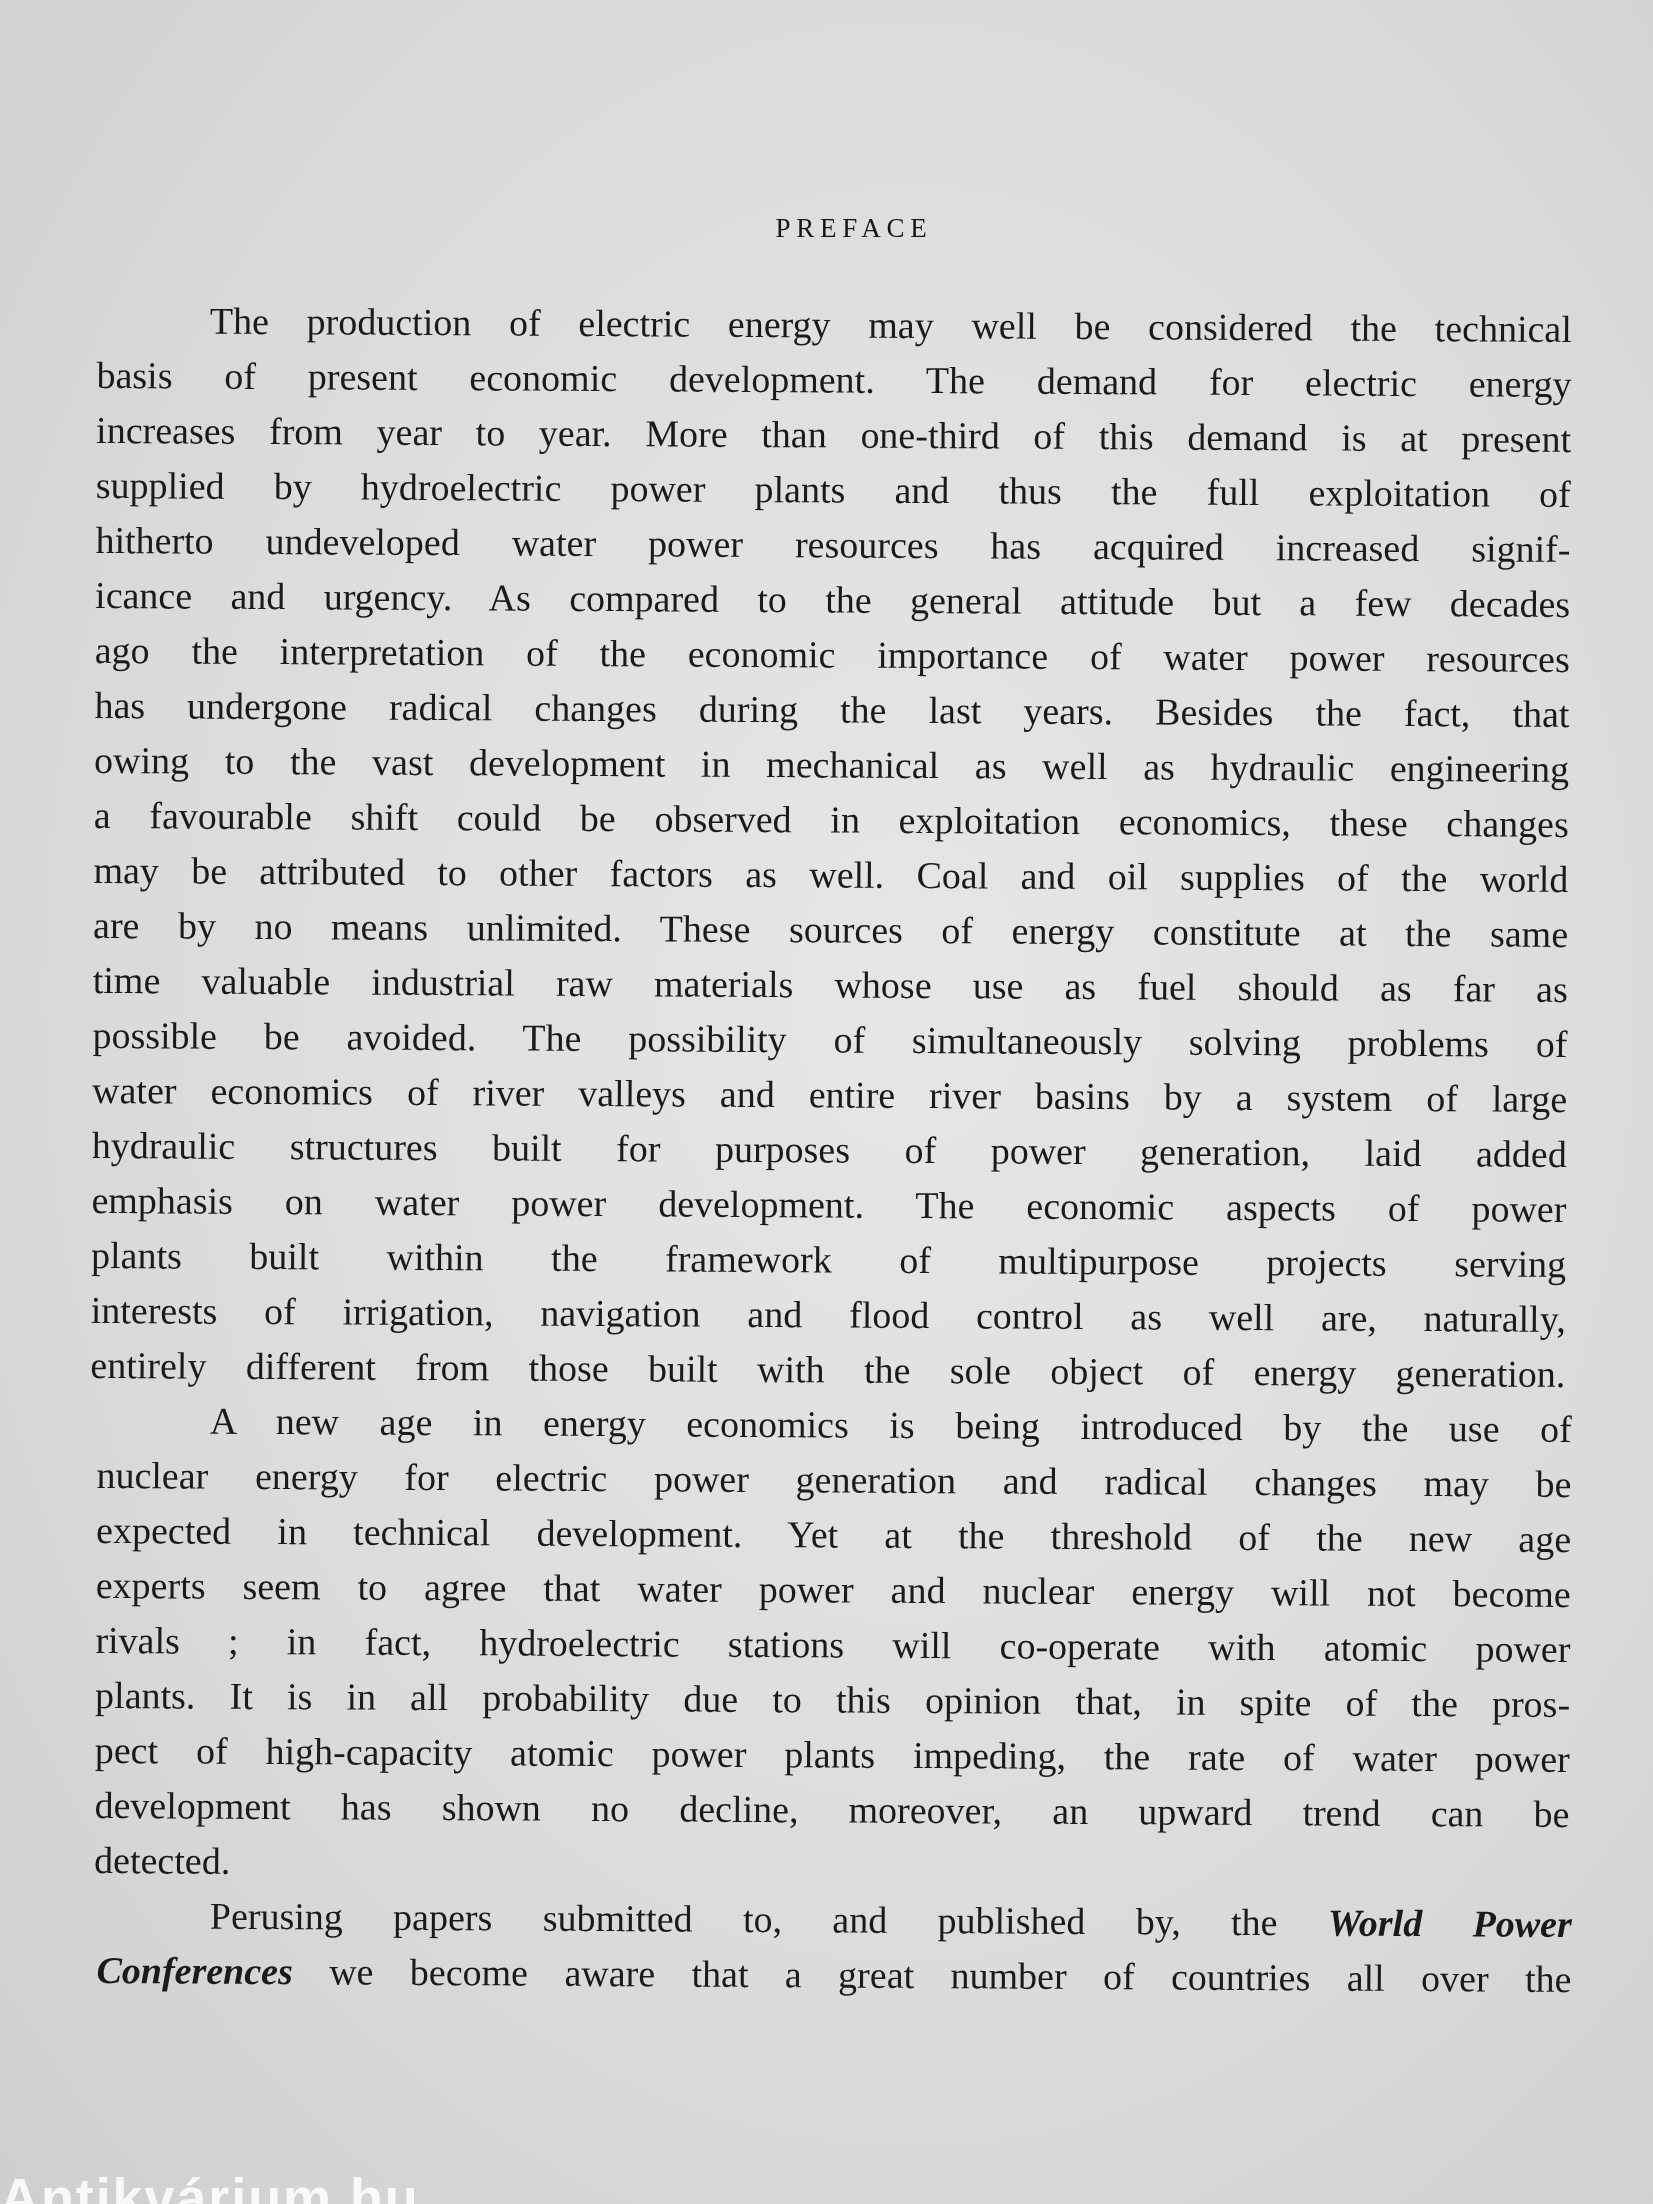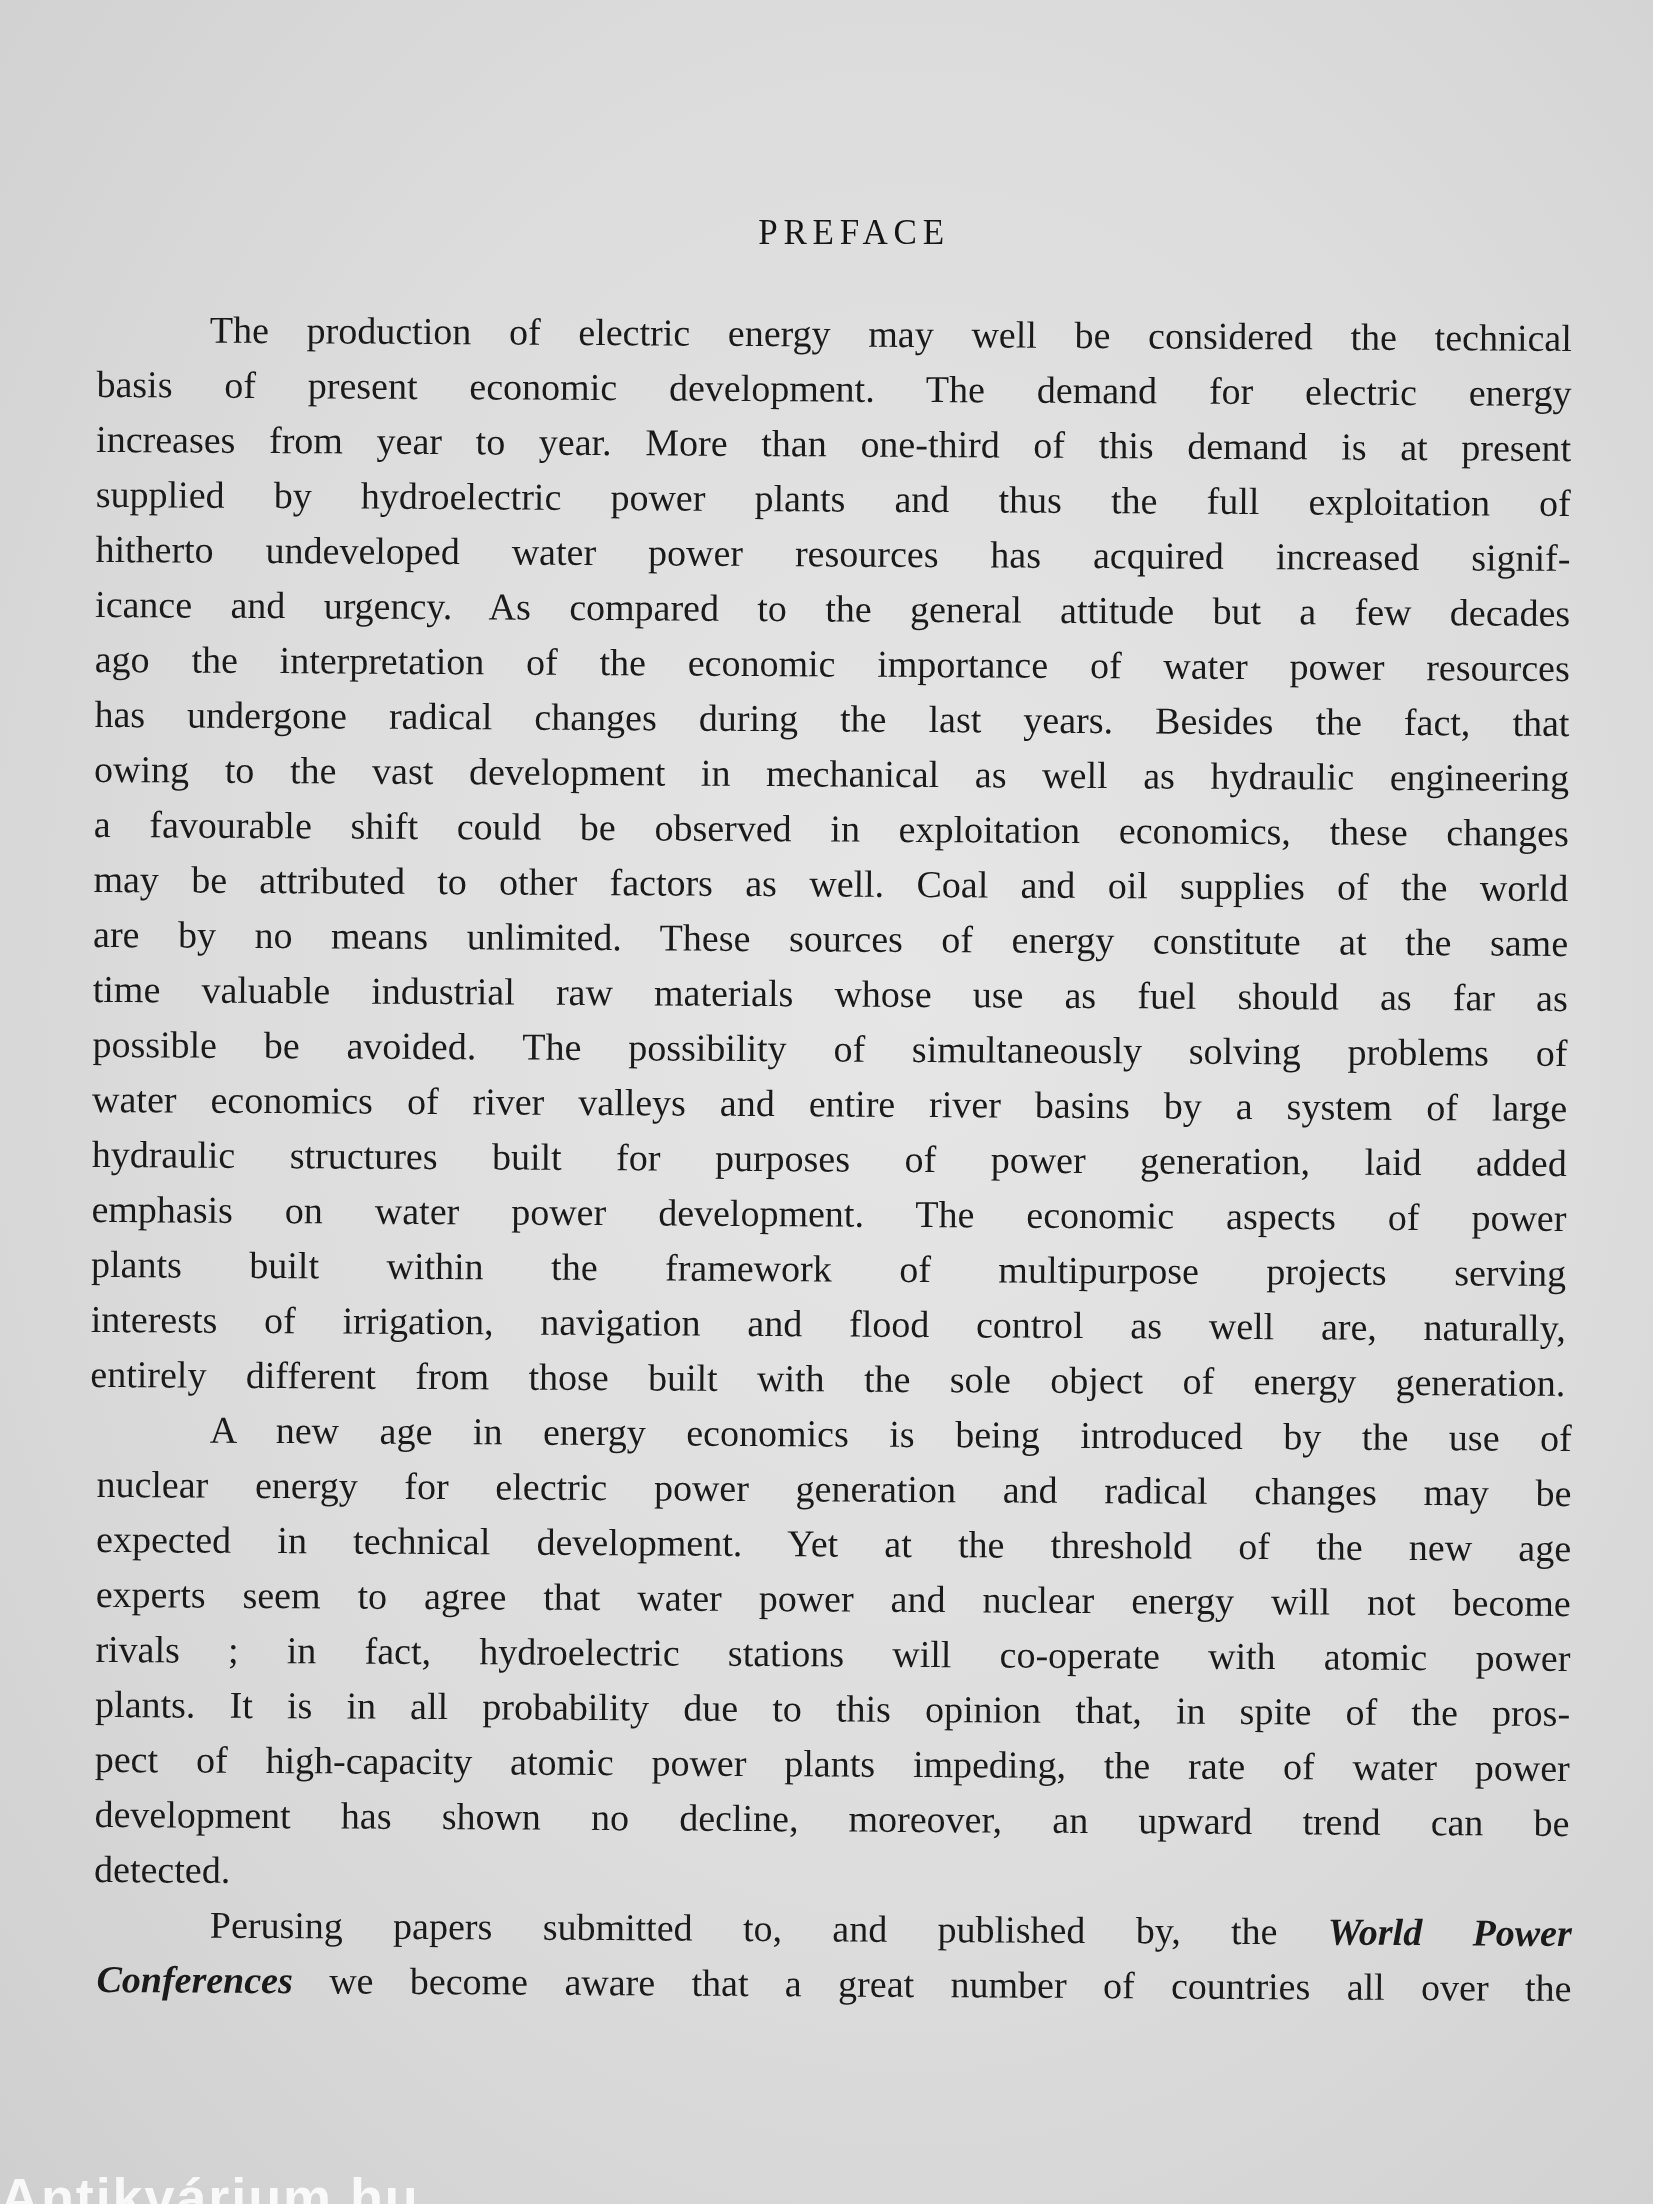--- a/index.html
+++ b/index.html
@@ -13,21 +13,21 @@
       color: #1a1a1a;
     }
     .page {
       position: absolute;
       left: 97px;
       top: 213px;
       width: 1475px;
     }
     .title {
       text-align: center;
-      font-size: 35px;
+      font-size: 27px;
       letter-spacing: 5.8px;
       font-weight: normal;
       margin: 0 0 49px 39px;
       color: #151515;
     }
     .para {
       font-size: 38px;
       line-height: 55px;
       text-align: justify;
       text-align-last: justify;

